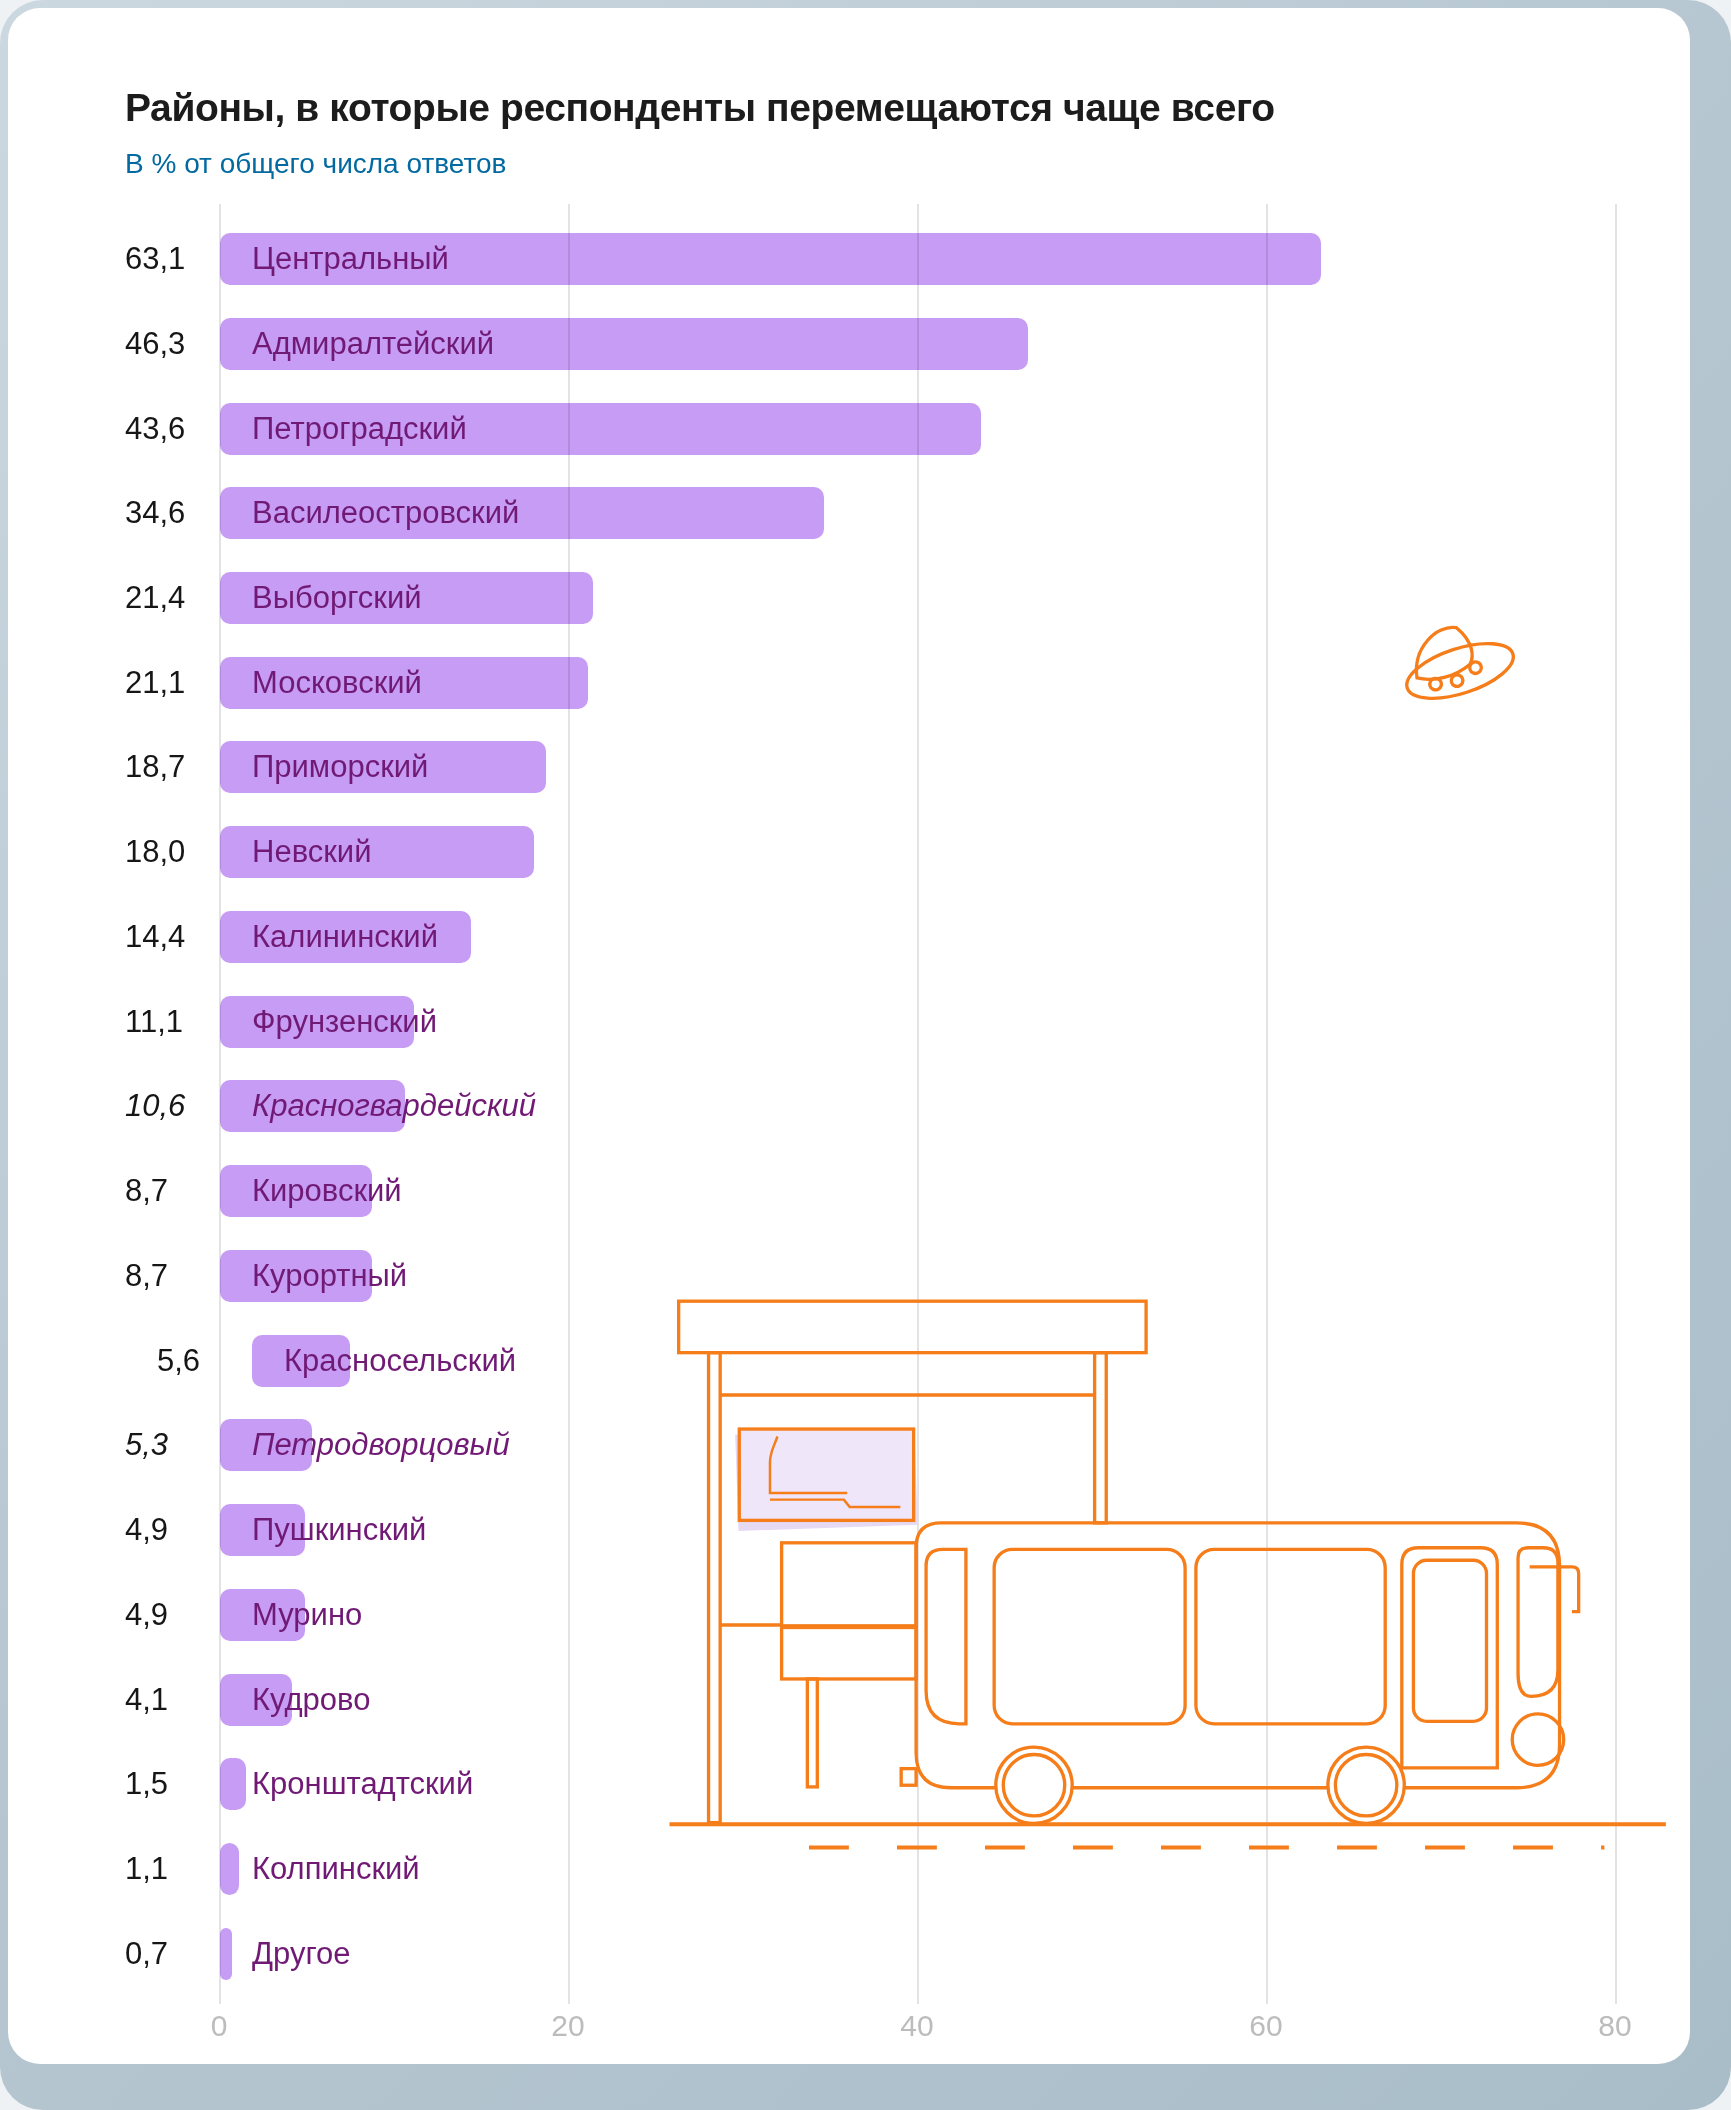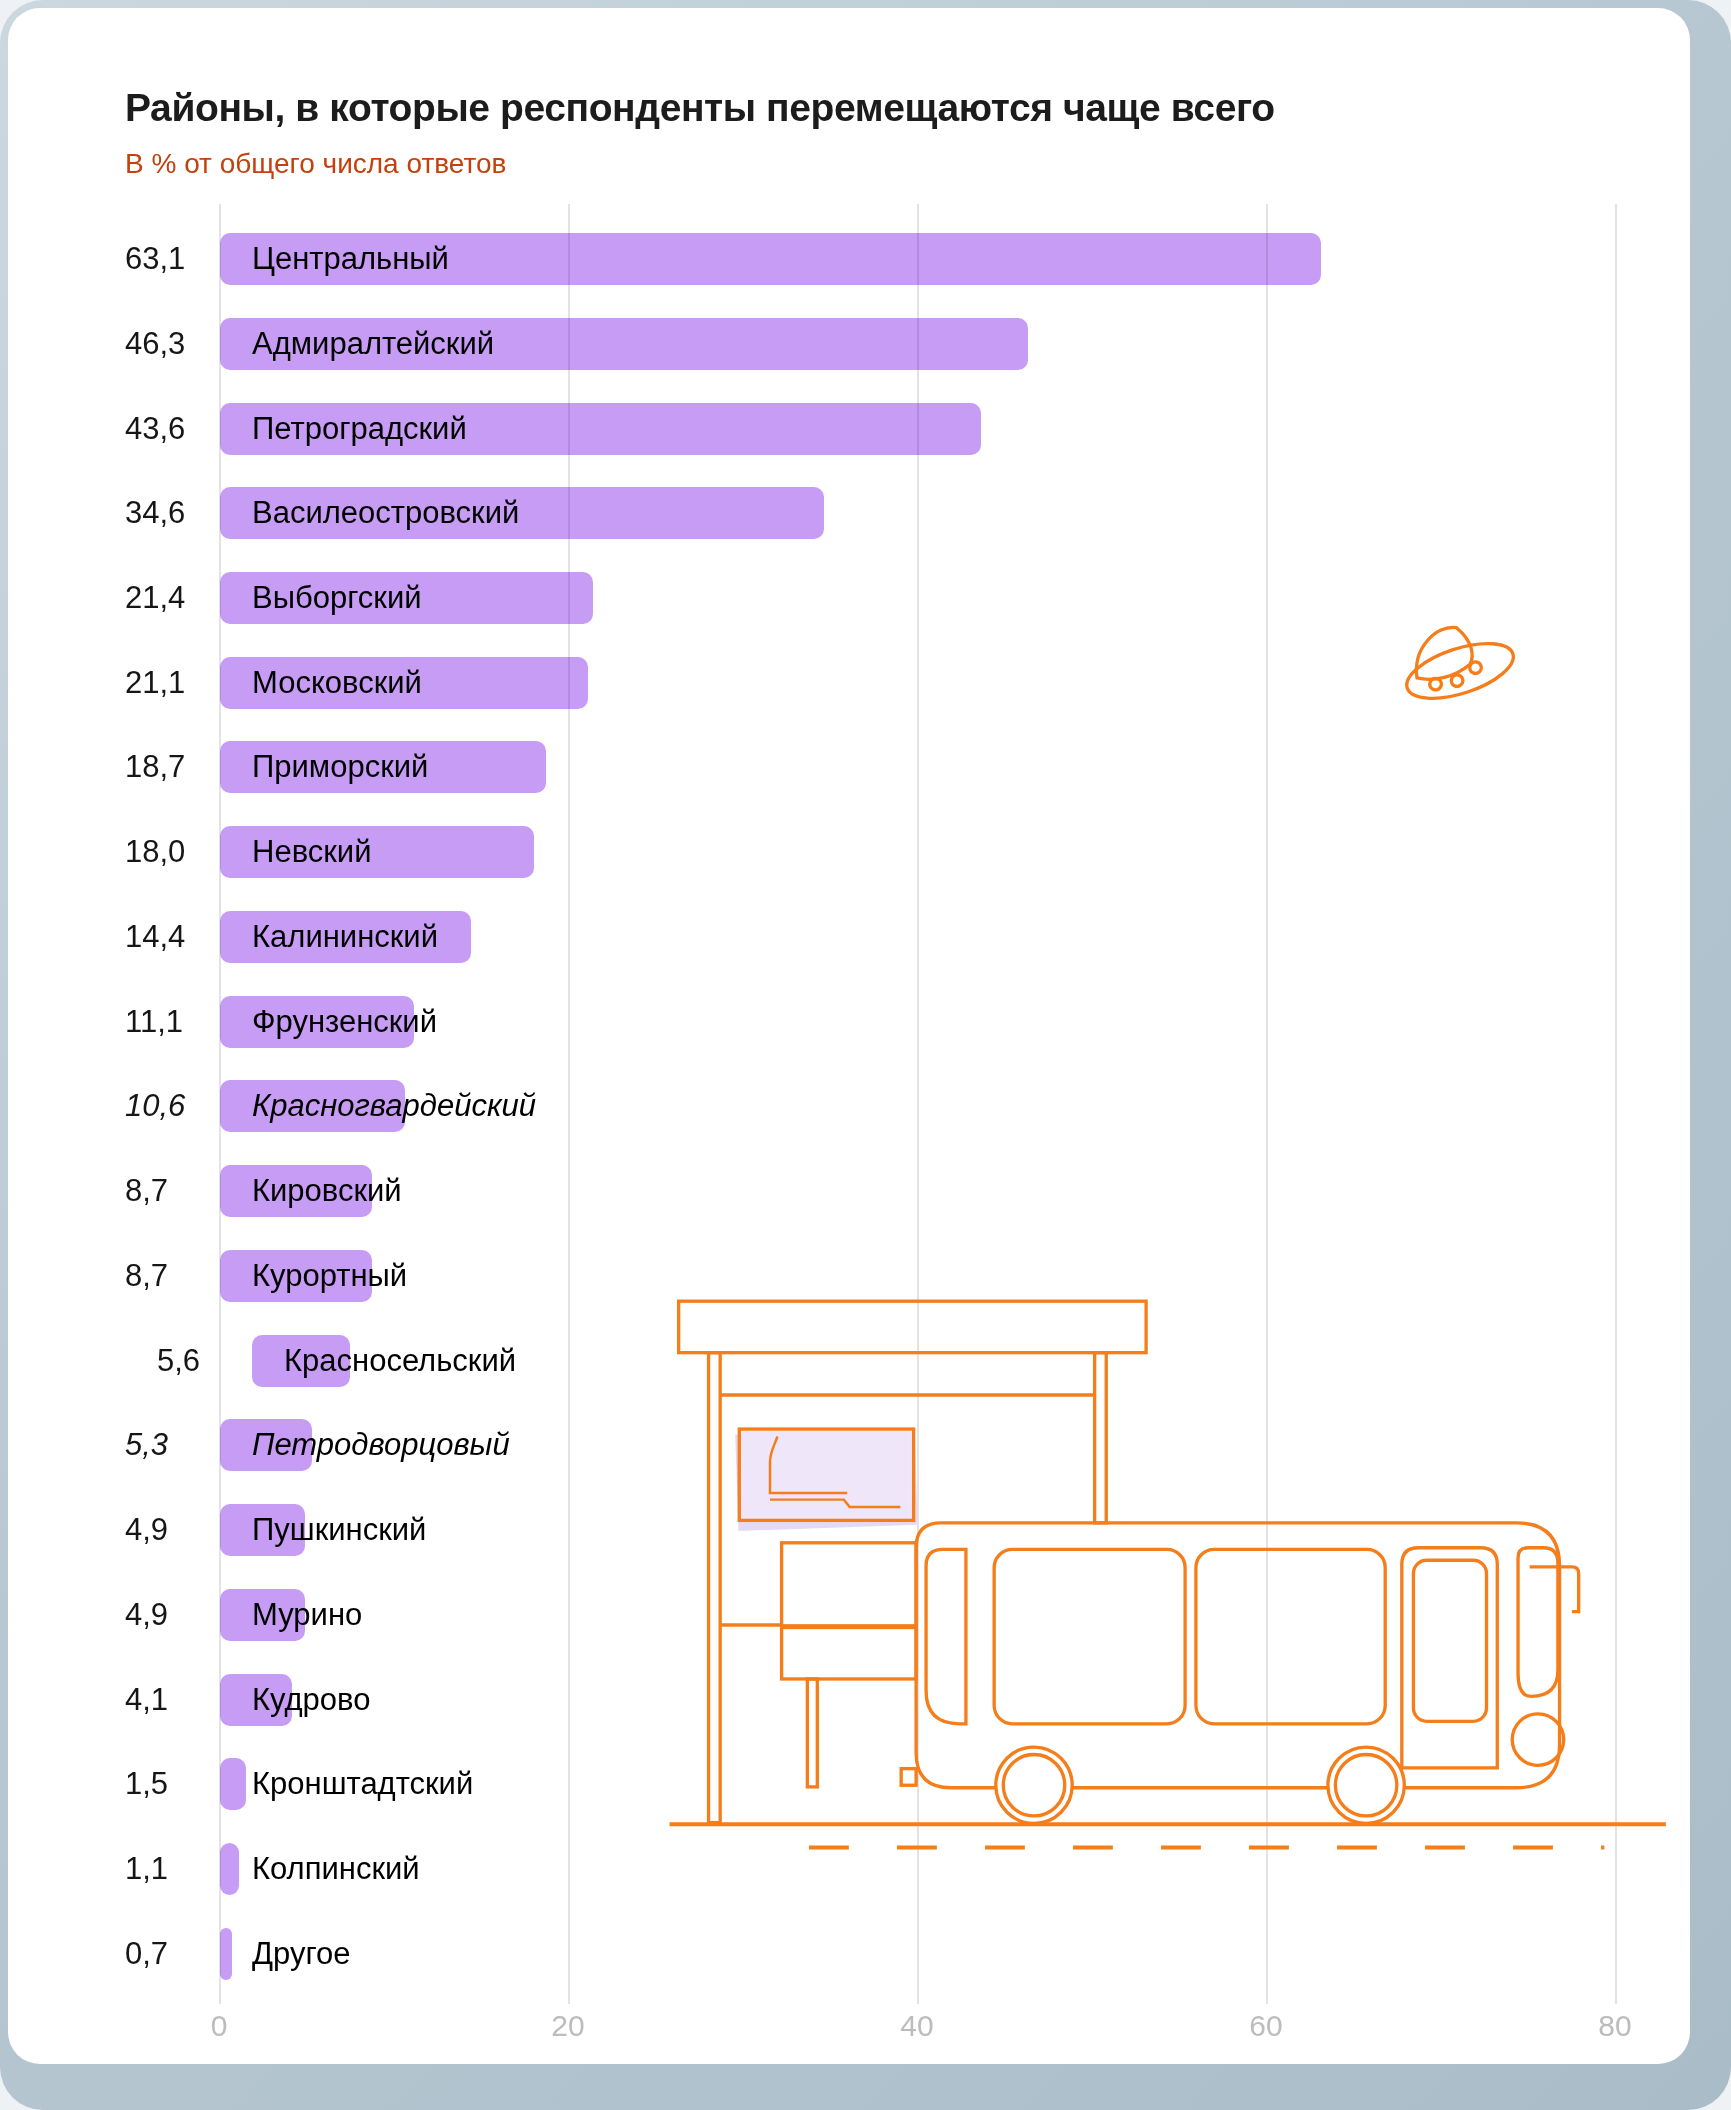--- a/index.html
+++ b/index.html
@@ -2,26 +2,26 @@
 <html style="--bar: #C69CF4; --accent: #F57D1A;font-size:13.3px"><head>
 <meta charset="utf-8">
 <style>
   html,body{margin:0;padding:0;background:#eef2f4;}
   .page{position:relative;width:1731px;height:2110px;font-family:"Liberation Sans","DejaVu Sans",sans-serif;}
   .frame{position:absolute;inset:0;border-radius:43px;
          background:linear-gradient(135deg,#ccd8e0 0%,#b7c7d1 45%,#a9bdc9 100%);}
   .card{position:absolute;left:8.3px;top:8.3px;width:1682px;height:2056px;background:#ffffff;border-radius:32px;}
   .content{position:absolute;inset:0;}
   .title{position:absolute;left:125px;top:86px;font-size:39px;font-weight:bold;color:#1c1c1c;letter-spacing:-0.4px;}
-  .subtitle{position:absolute;left:125px;top:148px;font-size:28px;color:#c2410c;}
+  .subtitle{position:absolute;left:125px;top:148px;font-size:28px;color:#0369a1;}
   #chart{position:absolute;left:125px;top:204px;width:1578px;height:1800px;}
   .row{position:absolute;left:0;height:44px;width:1578px;}
   .row .val{position:absolute;left:0;top:0;width:90px;line-height:52px;font-size:31px;color:#161616;}
   .row .bar{position:absolute;left:95px;top:0;height:52px;border-radius:10px;background:var(--bar);}
-  .row .lbl{position:absolute;left:127px;top:0;line-height:52px;font-size:31px;color:#000000;white-space:nowrap;}
+  .row .lbl{position:absolute;left:127px;top:0;line-height:52px;font-size:31px;color:#701a75;white-space:nowrap;}
   #grid{position:absolute;left:219px;top:204px;width:1396px;height:1800px;pointer-events:none;z-index:3;}
   .gline{position:absolute;top:0;width:1.7px;height:1800px;background:rgba(40,40,60,0.13);}
   #axis{position:absolute;left:219px;top:2009px;width:1396px;height:37px;}
   .tick{position:absolute;top:0;width:66px;margin-left:-33px;text-align:center;font-size:30px;color:#bcbcbc;}
   .illus{position:absolute;z-index:4;}
   .o{stroke:var(--accent);fill:none;stroke-width:4;}
   .ow{stroke:var(--accent);fill:#ffffff;stroke-width:4;}
 </style>
 </head>
 <body>

